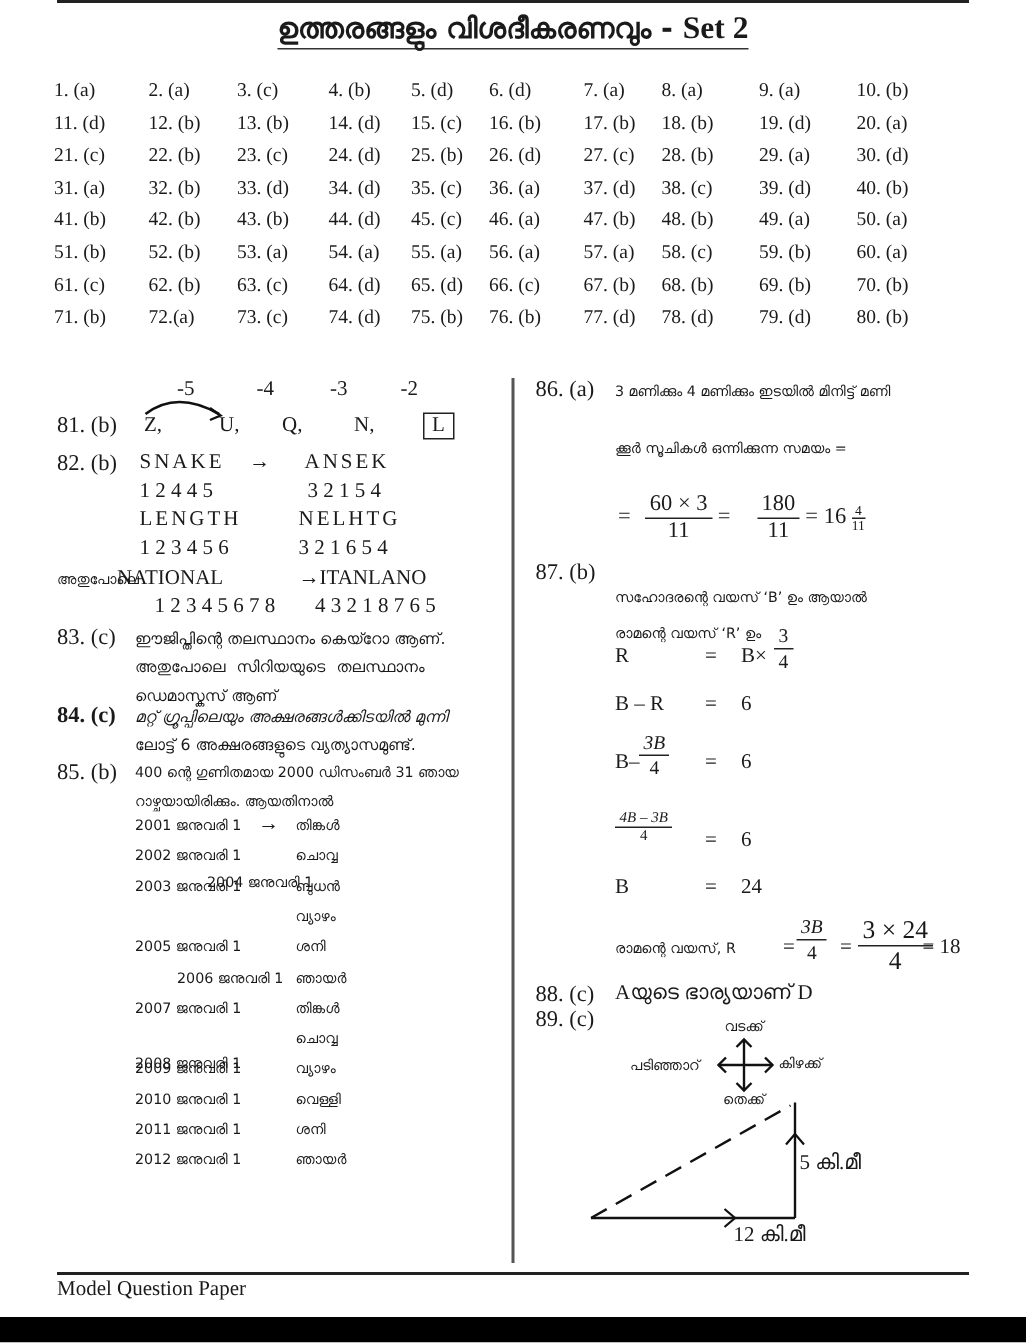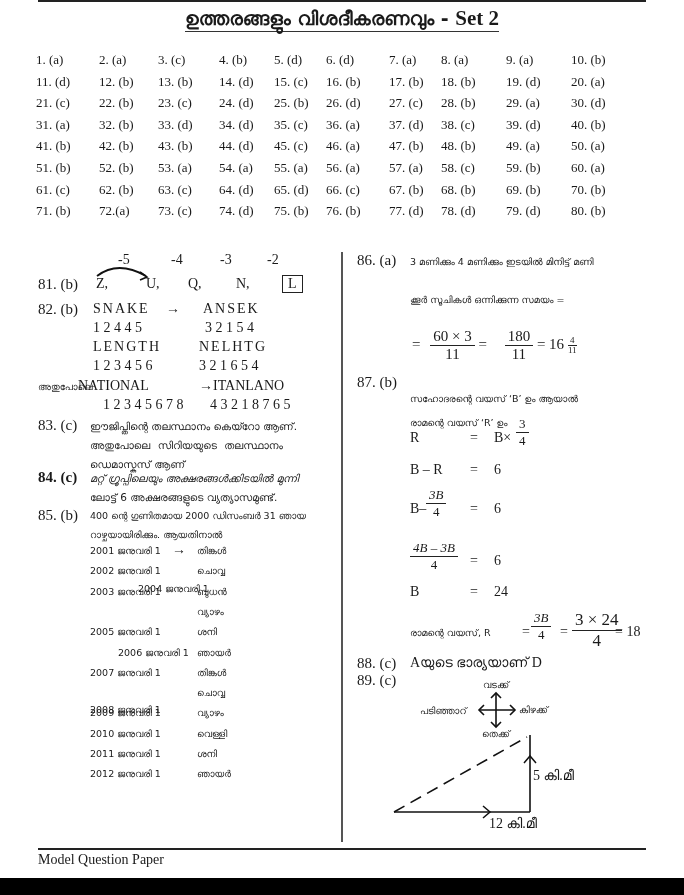--- a/index.html
+++ b/index.html
@@ -249,21 +249,21 @@
   <span class="abs txt" style="left:494px;top:462px;">6</span>
 
   <span class="abs txt" style="left:410px;top:501px;">B–</span>
   <span class="abs txt frac" style="left:426px;top:487px;font-size:13px;">
       <span class="n it">3B</span>
       <span class="d">4</span>
     </span>
   <span class="abs txt" style="left:470px;top:501px;">=</span>
   <span class="abs txt" style="left:494px;top:501px;">6</span>
 
-  <span class="abs txt frac" style="left:410px;top:540px;font-size:13px;">
+  <span class="abs txt frac" style="left:410px;top:540px;font-size:10px;">
       <span class="n it">4B – 3B</span>
       <span class="d">4</span>
     </span>
   <span class="abs txt" style="left:470px;top:553px;">=</span>
   <span class="abs txt" style="left:494px;top:553px;">6</span>
 
   <span class="abs txt" style="left:410px;top:584px;">B</span>
   <span class="abs txt" style="left:470px;top:584px;">=</span>
   <span class="abs txt" style="left:494px;top:584px;">24</span>
 

